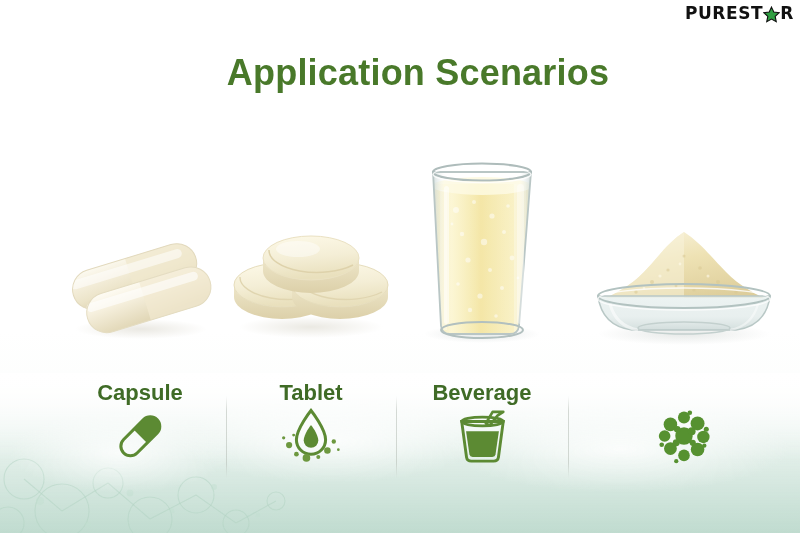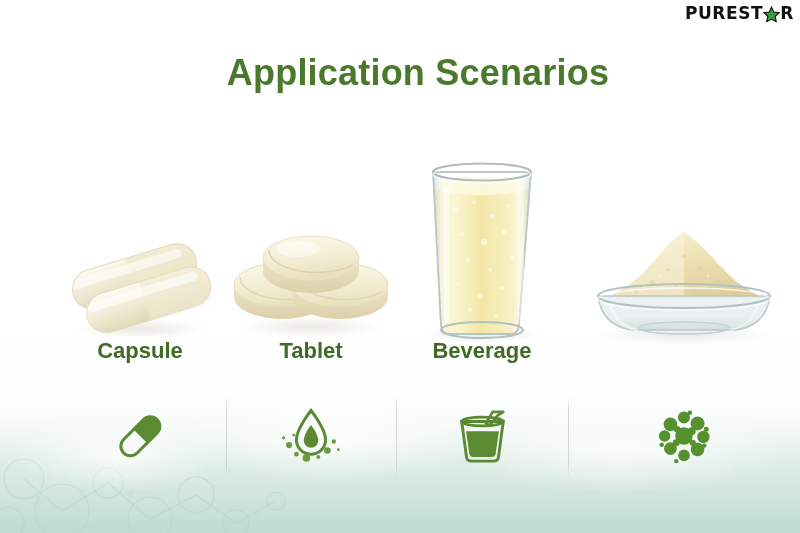--- a/index.html
+++ b/index.html
@@ -67,21 +67,21 @@
   .photo-cell {
     position:absolute; bottom:0;
     display:flex; align-items:flex-end; justify-content:center;
   }
   .p-capsule { left:55px;  width:170px; height:130px; }
   .p-tablet  { left:226px; width:170px; height:130px; }
   .p-bev     { left:396px; width:172px; height:195px; }
   .p-powder  { left:568px; width:232px; height:130px; }
 
   
-  #labels { position:absolute; top:338px; left:0; width:685px; height:30px; }
+  #labels { position:absolute; top:380px; left:0; width:685px; height:30px; }
   .label {
     position:absolute; top:0;
     text-align:center;
     font-size:22px; font-weight:bold;
     color:#3f6b26;
     white-space:nowrap;
   }
   .l-capsule { left:55px;  width:170px; }
   .l-tablet  { left:226px; width:170px; }
   .l-bev     { left:396px; width:172px; }

